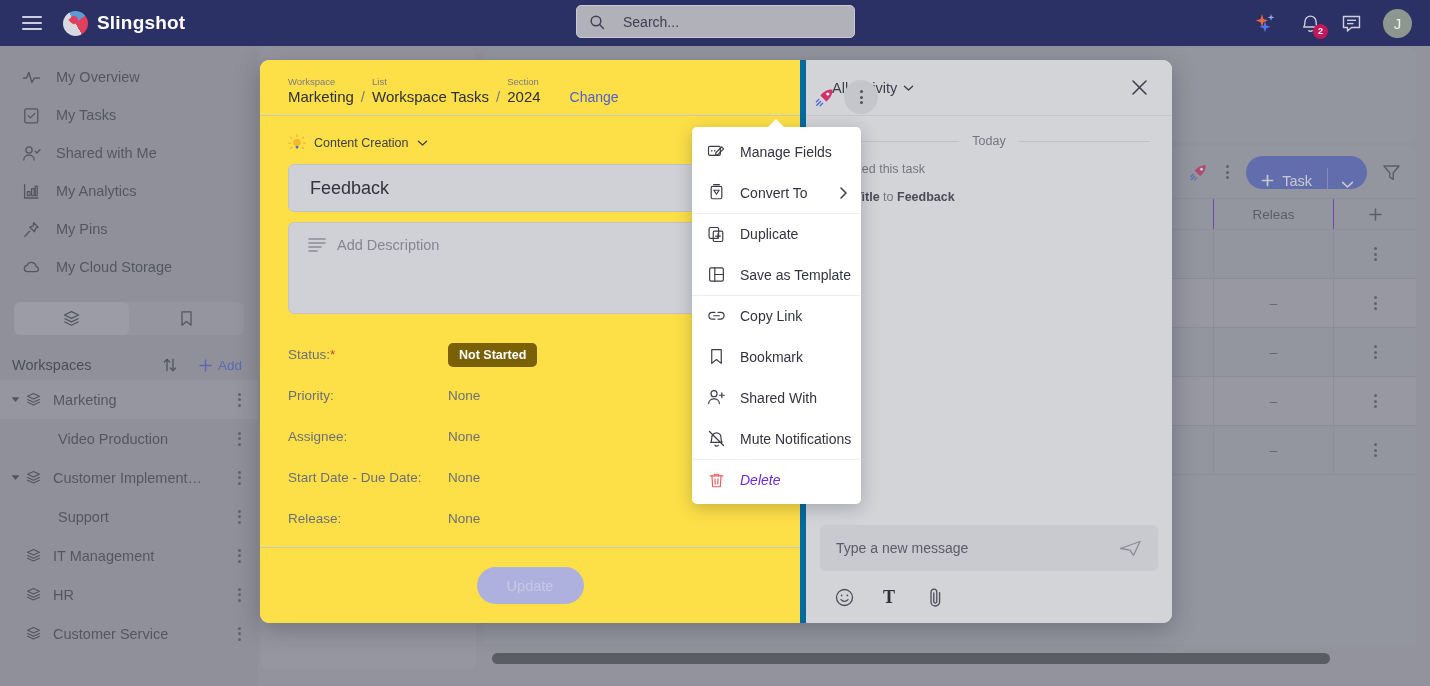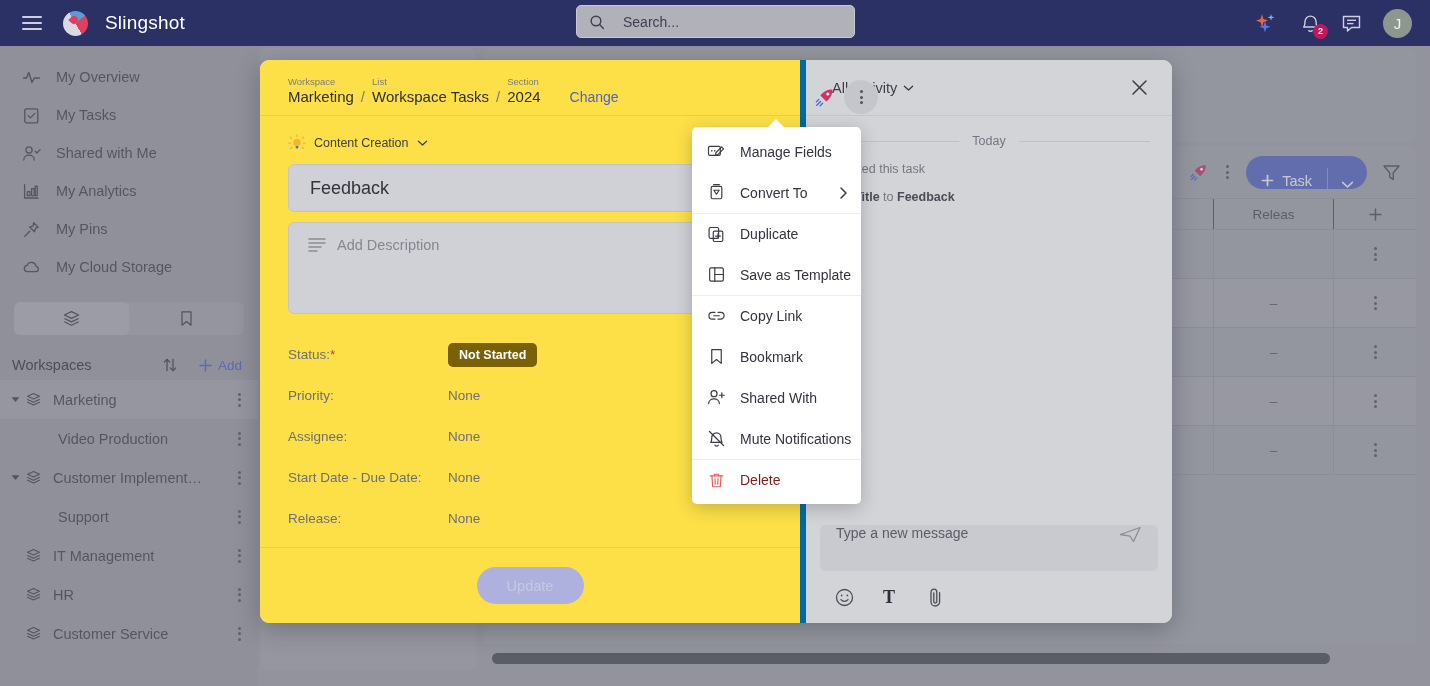--- a/index.html
+++ b/index.html
@@ -23,21 +23,21 @@
   .hamburger i:nth-child(1) { top: 0; }
   .hamburger i:nth-child(2) { top: 6px; }
   .hamburger i:nth-child(3) { top: 12px; }
 
   .brand { display: flex; align-items: center; gap: 9px; margin-left: 21px; cursor: pointer; }
   .brand-logo { width: 25px; height: 25px; border-radius: 50%;
     background: conic-gradient(from 210deg, #d9d9e2 0deg 120deg, #5d9bd5 120deg 200deg, #e0405e 200deg 300deg, #d9d9e2 300deg 360deg);
     position: relative; }
   .brand-logo::after { content:""; position:absolute; left:7px; top:5px; width:8px; height:8px;
     background:#e0405e; border-radius:50% 50% 50% 0; transform:rotate(45deg); }
-  .brand-name { color: #ffffff; font-size: 19px; font-weight: normal; letter-spacing: .2px; margin-left: 8px; }
+  .brand-name { color: #ffffff; font-size: 19px; font-weight: bold; letter-spacing: .2px; }
 
   #searchbox {
     position: absolute; left: 576px; top: 5px; width: 279px; height: 33px;
     background: #b0b1b9; border: 1px solid #c9cad1; border-radius: 5px;
     display: flex; align-items: center; padding-left: 12px; gap: 18px; cursor: text;
   }
   #searchbox .txt { color: #3f4050; font-size: 14px; }
 
   .tb-right { position: absolute; right: 18px; top: 0; height: 46px; display: flex; align-items: center; gap: 21px; }
   .tb-ic { cursor: pointer; position: relative; display: flex; align-items: center; }
@@ -161,37 +161,37 @@
   .r-head .sp { flex: 1; }
   .closeic { cursor: pointer; }
 
   .r-feed { flex: 1; padding: 18px 22px 0 22px; position: relative; }
   .daysep { display: flex; align-items: center; gap: 13px; color: #74757f; font-size: 12.5px; }
   .daysep .ln { flex: 1; height: 1px; background: #c0c1c7; }
   .aline { margin-top: 14px; font-size: 12.5px; color: #76777f; padding-left: 6px; }
   .aline b { color: #4b4c55; }
 
   .r-input { margin: 0 14px; height: 46px; background: #c9cacf; border-radius: 6px;
-    display: flex; padding: 0 16px; cursor: text; }
+    display: flex; align-items: center; padding: 0 16px; cursor: text; }
   .r-input .ph { flex: 1; font-size: 14px; color: #5b5c66; }
   .r-tools { height: 52px; display: flex; align-items: center; gap: 26px; padding-left: 28px; }
   .r-tools .ic { cursor: pointer; display: flex; align-items: center; }
 
   
   #ctxmenu { position: absolute; left: 692px; top: 127px; width: 169px;
     background: #ffffff; border-radius: 5px; z-index: 50;
     box-shadow: 0 4px 18px rgba(25,25,35,.24); padding: 4px 0; }
   #ctxmenu::before { content: ""; position: absolute; top: -8px; left: 75px;
     border-left: 9px solid transparent; border-right: 9px solid transparent;
     border-bottom: 9px solid #ffffff; }
   .mi { height: 41px; display: flex; align-items: center; padding-left: 15px; gap: 14px;
     font-size: 14px; color: #333440; cursor: pointer; position: relative; }
   .mi .sub { position: absolute; right: 13px; }
   .mi.sep-top { border-top: 1px solid #edeef1; }
-  .mi.danger { color: #7f1d1d; }
+  .mi.danger { color: #6d28d9; font-style: italic; }
   svg { display: block; }
 </style>
 </head>
 <body>
 
 <div id="topbar">
   <div class="hamburger">
     <i></i>
       <i></i>
       <i></i>

